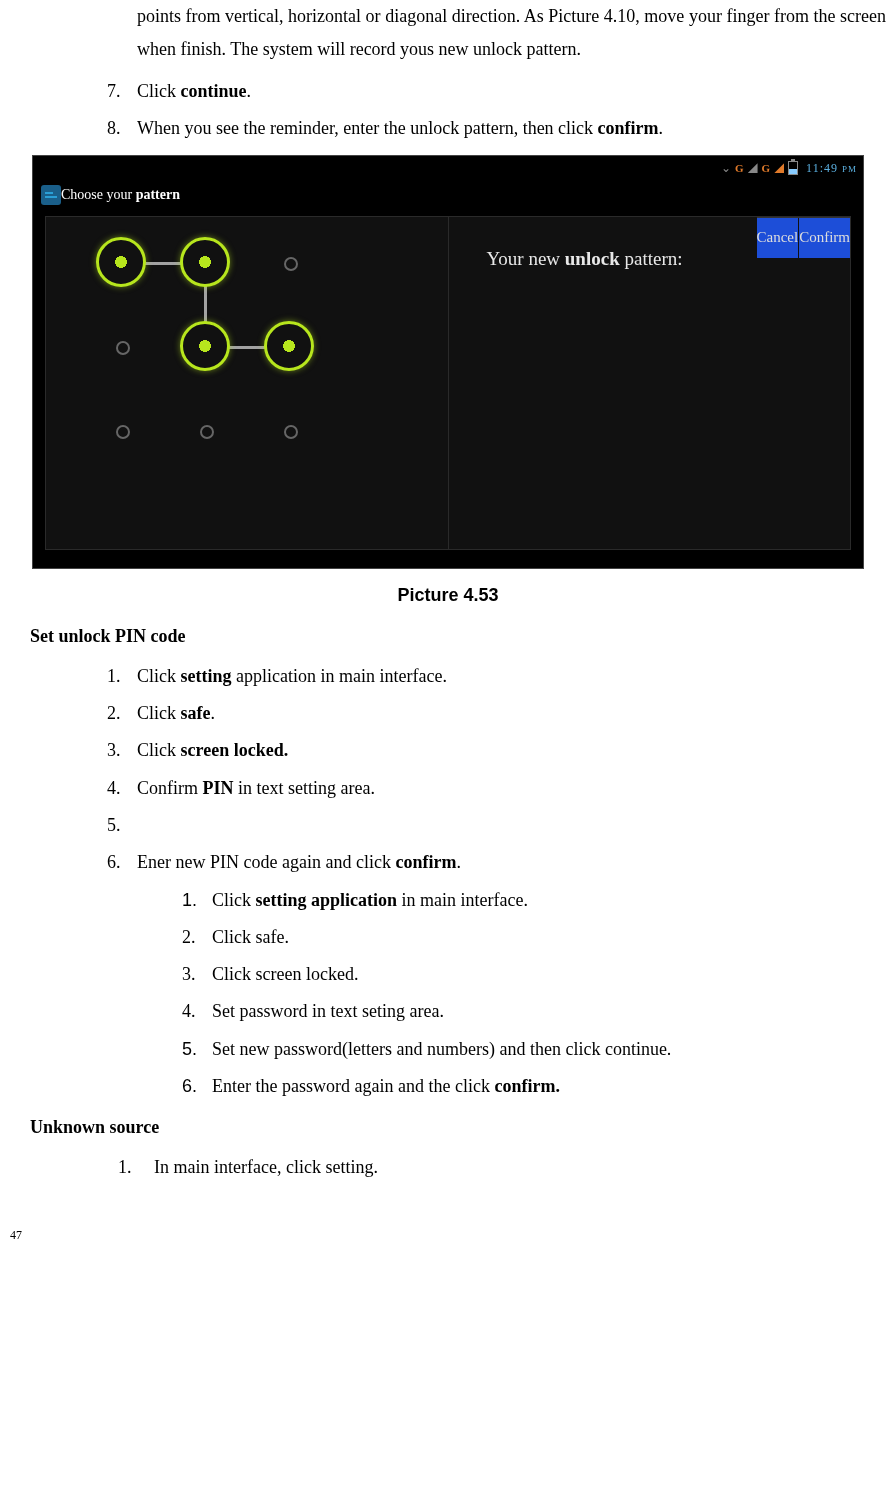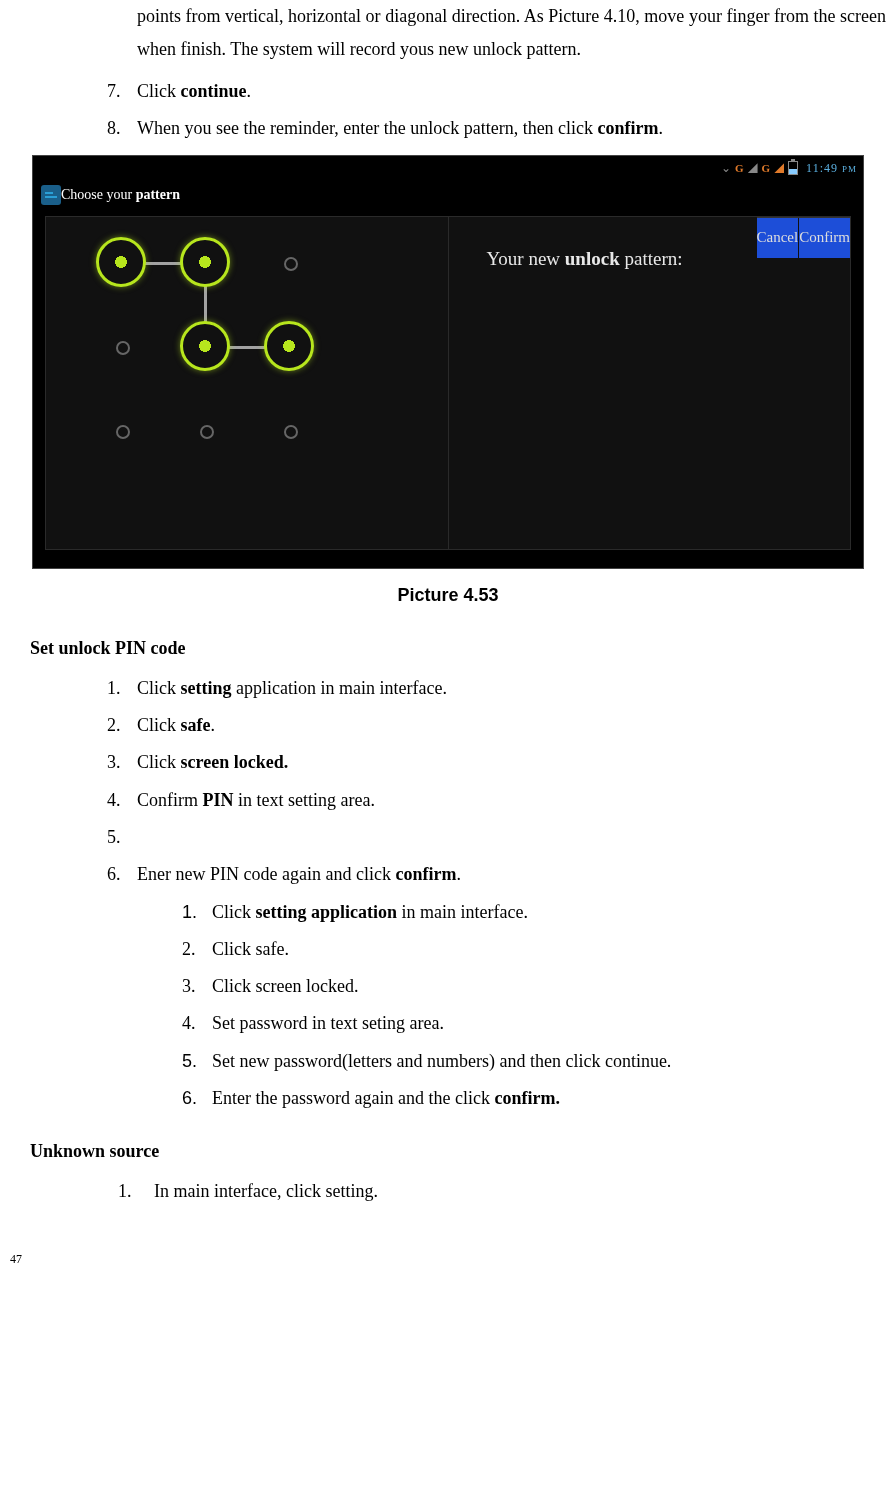--- a/index.html
+++ b/index.html
@@ -35,21 +35,21 @@
   }
   .heading-center {
     text-align: center;
     font-family: Arial, Helvetica, sans-serif;
     font-weight: bold;
     font-size: 18px;
     margin: 10px 0 6px 0;
   }
   .heading-left {
     font-weight: bold;
-    margin: 20px 0 6px 20px;
+    margin: 8px 0 6px 20px;
   }
   .heading-left-sans {
     font-family: Arial, Helvetica, sans-serif;
     font-weight: bold;
     margin: 4px 0 2px 0;
   }
   .sans-num {
     font-family: Arial, Helvetica, sans-serif;
   }
   .bold { font-weight: bold; }

